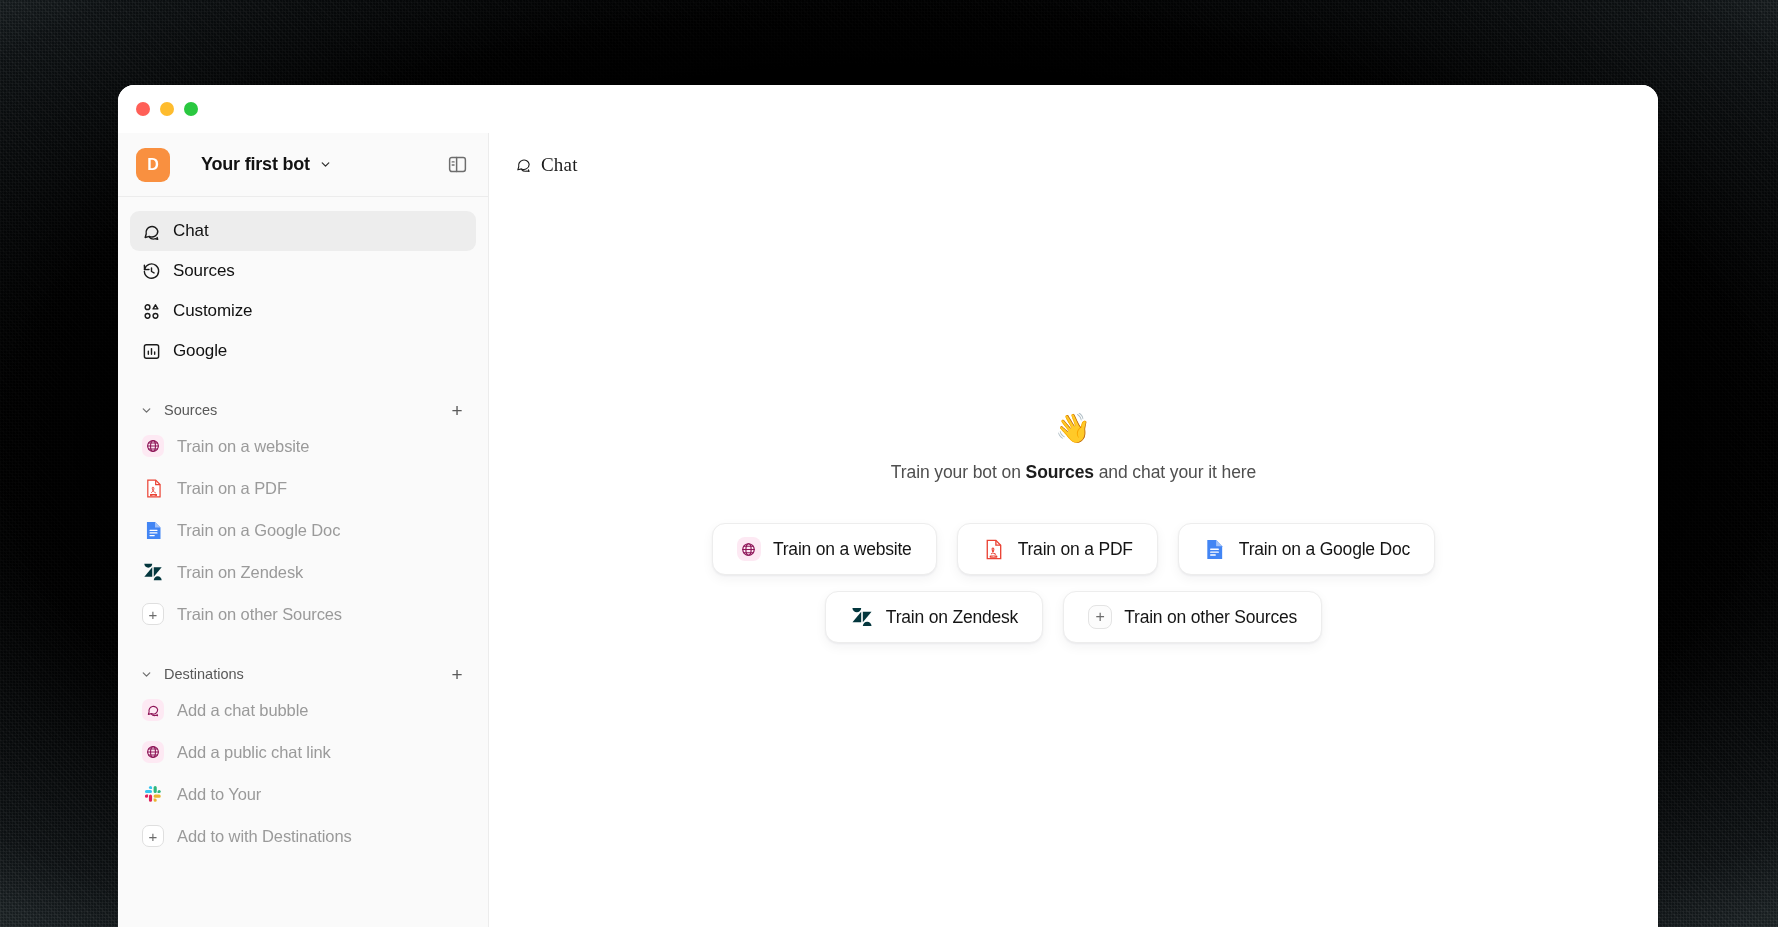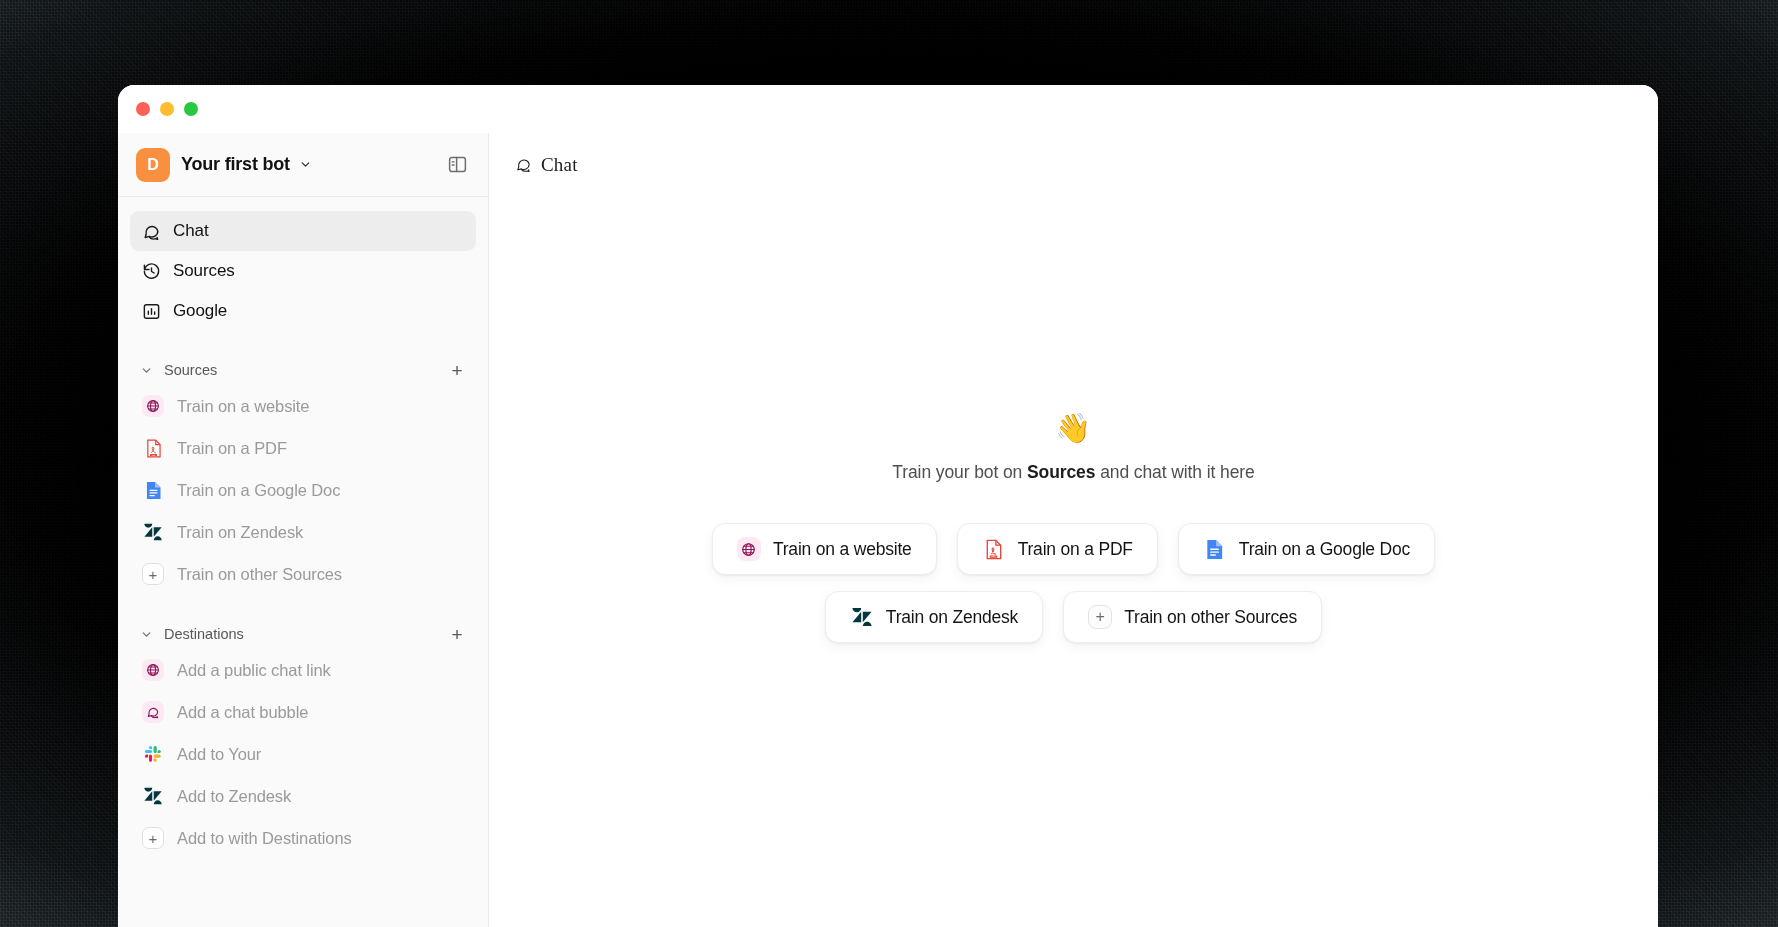--- a/index.html
+++ b/index.html
@@ -83,21 +83,21 @@
     width: 34px; height: 34px;
     border-radius: 9px;
     background: #f99040;
     color: #fff;
     font-size: 16px;
     font-weight: 600;
     display: flex; align-items: center; justify-content: center;
     flex: 0 0 34px;
   }
   .bot-name {
-    margin-left: 11px;
+    margin-left: 31px;
     font-size: 18px;
     font-weight: 700;
     color: #121212;
     letter-spacing: -0.2px;
     white-space: nowrap;
   }
   .chev-sm {
     margin-left: 9px;
     color: #30302f;
     display: flex; align-items: center;
@@ -284,20 +284,31 @@
             <span class="nav-icon">
               <svg width="19" height="19" viewBox="0 0 24 24" fill="none" stroke="currentColor" stroke-width="1.8" stroke-linecap="round" stroke-linejoin="round">
                 <path d="M3.2 9.5A9 9 0 1 1 3 12"></path>
                 <polyline points="3 4 3.2 9.6 8.8 9.4"></polyline>
                 <polyline points="12 7.5 12 12 15.2 13.8"></polyline>
               </svg>
             </span>
             <span class="nav-label">Sources</span>
           </div>
 
+          <div class="nav-item">
+            <span class="nav-icon">
+              <svg width="19" height="19" viewBox="0 0 24 24" fill="none" stroke="currentColor" stroke-width="1.8" stroke-linecap="round" stroke-linejoin="round">
+                <circle cx="7" cy="6.5" r="3"></circle>
+                <path d="M17 3.5l3 5.2h-6z"></path>
+                <circle cx="7" cy="17.5" r="3"></circle>
+                <circle cx="17" cy="17.5" r="3"></circle>
+              </svg>
+            </span>
+            <span class="nav-label">Customize</span>
+          </div>
 
           <div class="nav-item">
             <span class="nav-icon">
               <svg width="19" height="19" viewBox="0 0 24 24" fill="none" stroke="currentColor" stroke-width="1.8" stroke-linecap="round" stroke-linejoin="round">
                 <rect x="3" y="3.5" width="18" height="17" rx="2.5"></rect>
                 <line x1="8" y1="15.5" x2="8" y2="11.5"></line>
                 <line x1="12" y1="15.5" x2="12" y2="8.5"></line>
                 <line x1="16" y1="15.5" x2="16" y2="12.5"></line>
               </svg>
             </span>
@@ -388,73 +399,62 @@
                 </svg>
             </span>
             <span class="group-title">Destinations</span>
             <span class="group-spacer"></span>
             <span class="group-add">+</span>
           </div>
 
           <div class="src-item">
             <span class="src-ico">
               <span class="chip-pink">
+                <svg width="14" height="14" viewBox="0 0 24 24" fill="none" stroke="currentColor" stroke-width="1.9" stroke-linecap="round" stroke-linejoin="round">
+                  <path d="M20 11.5a7.5 7.5 0 0 1-10.8 6.7L4 19.5l1.3-4.4A7.5 7.5 0 1 1 20 11.5z"></path>
+                  <path d="M9.5 19.3c1 1.4 2.9 2.3 4.9 2.3.9 0 1.8-.2 2.6-.5l2.8.8-.7-2.4"></path>
+                </svg>
+              </span>
+            </span>
+            <span class="src-label">Add a chat bubble</span>
+          </div>
+
+          <div class="src-item">
+            <span class="src-ico">
+              <span class="chip-pink">
                 <svg width="14" height="14" viewBox="0 0 24 24" fill="none" stroke="currentColor" stroke-width="1.9" stroke-linecap="round">
                   <circle cx="12" cy="12" r="9.2"></circle>
                     <ellipse cx="12" cy="12" rx="4.2" ry="9.2"></ellipse>
                     <line x1="2.8" y1="12" x2="21.2" y2="12"></line>
                     <line x1="4.3" y1="6.8" x2="19.7" y2="6.8"></line>
                     <line x1="4.3" y1="17.2" x2="19.7" y2="17.2"></line>
                 </svg>
               </span>
             </span>
             <span class="src-label">Add a public chat link</span>
-          </div>
-
-          <div class="src-item">
-            <span class="src-ico">
-              <span class="chip-pink">
-                <svg width="14" height="14" viewBox="0 0 24 24" fill="none" stroke="currentColor" stroke-width="1.9" stroke-linecap="round" stroke-linejoin="round">
-                  <path d="M20 11.5a7.5 7.5 0 0 1-10.8 6.7L4 19.5l1.3-4.4A7.5 7.5 0 1 1 20 11.5z"></path>
-                  <path d="M9.5 19.3c1 1.4 2.9 2.3 4.9 2.3.9 0 1.8-.2 2.6-.5l2.8.8-.7-2.4"></path>
-                </svg>
-              </span>
-            </span>
-            <span class="src-label">Add a chat bubble</span>
           </div>
 
           <div class="src-item">
             <span class="src-ico">
               <svg width="20" height="20" viewBox="0 0 24 24">
                 <g>
                   <path d="M6.1 14.6a1.9 1.9 0 1 1-1.9-1.9h1.9z" fill="#e01e5a"></path>
                   <path d="M7.1 14.6a1.9 1.9 0 0 1 3.8 0v4.8a1.9 1.9 0 0 1-3.8 0z" fill="#e01e5a"></path>
                   <path d="M9 6.1a1.9 1.9 0 1 1 1.9-1.9v1.9z" fill="#36c5f0"></path>
                   <path d="M9 7.1a1.9 1.9 0 0 1 0 3.8H4.2a1.9 1.9 0 0 1 0-3.8z" fill="#36c5f0"></path>
                   <path d="M17.5 9a1.9 1.9 0 1 1 1.9 1.9h-1.9z" fill="#2eb67d"></path>
                   <path d="M16.5 9a1.9 1.9 0 0 1-3.8 0V4.2a1.9 1.9 0 0 1 3.8 0z" fill="#2eb67d"></path>
                   <path d="M14.6 17.5a1.9 1.9 0 1 1-1.9 1.9v-1.9z" fill="#ecb22e"></path>
                   <path d="M14.6 16.5a1.9 1.9 0 0 1 0-3.8h4.8a1.9 1.9 0 0 1 0 3.8z" fill="#ecb22e"></path>
                 </g>
               </svg>
             </span>
             <span class="src-label">Add to Your</span>
           </div>
 
-          <div class="src-item">
-            <span class="src-ico">
-              <svg width="20" height="20" viewBox="0 0 24 24" fill="#03363d">
-                <path d="M11.1 6.2v11.6L1.6 17.8z"></path>
-                <path d="M11.1 2.2c0 2.6-2.1 4.7-4.75 4.7S1.6 4.8 1.6 2.2z"></path>
-                <path d="M12.9 17.8V6.2l9.5 0z"></path>
-                <path d="M12.9 21.8c0-2.6 2.13-4.7 4.75-4.7s4.75 2.1 4.75 4.7z"></path>
-              </svg>
-            </span>
-            <span class="src-label">Add to Zendesk</span>
-          </div>
 
           <div class="src-item">
             <span class="src-ico">
               <span class="chip-plus">+</span>
             </span>
             <span class="src-label">Add to with Destinations</span>
           </div>
         </section>
 
       </div>
@@ -472,21 +472,21 @@
         <span class="hd-title">Chat</span>
       </div>
 
       <div class="main-body">
 
         <div class="empty-title">
           <span class="empty-emoji">👋</span>
         </div>
 
         <div class="empty-sub">
-          <span>Train your bot on </span><b>Sources</b><span> and chat with it here</span>
+          <span>Train your bot on </span><b>Sources</b><span> and chat your it here</span>
         </div>
 
         <div class="btn-rows">
 
           <div class="btn-row">
             <div class="pill">
               <span class="pill-ico">
                 <span class="chip-pink-lg">
                   <svg width="15" height="15" viewBox="0 0 24 24" fill="none" stroke="currentColor" stroke-width="1.9" stroke-linecap="round">
                     <circle cx="12" cy="12" r="9.2"></circle>

